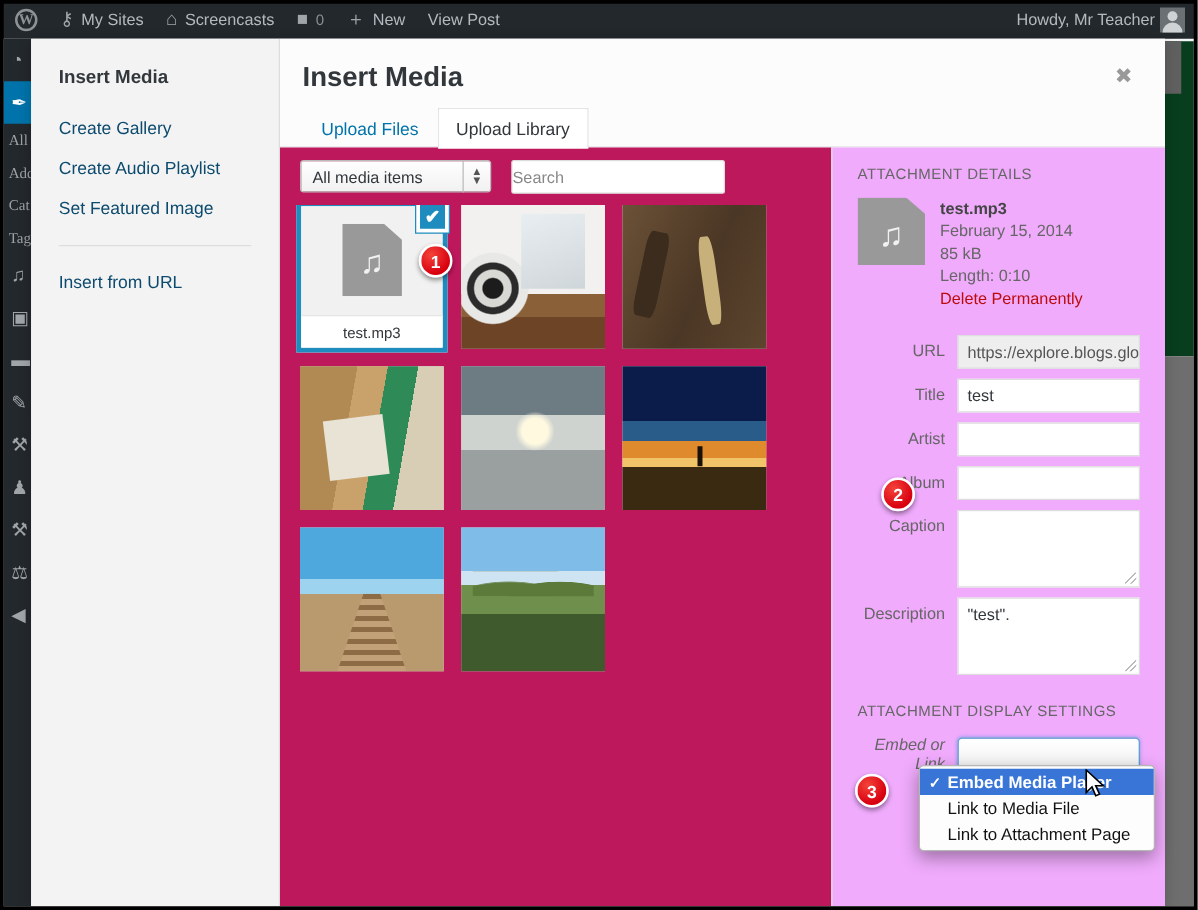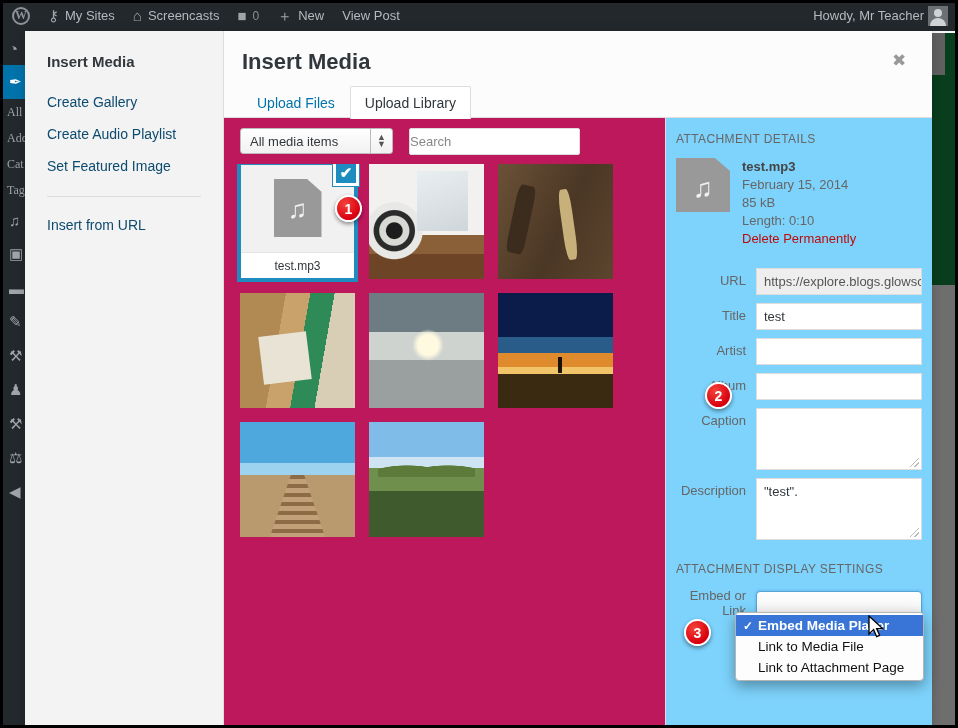--- a/index.html
+++ b/index.html
@@ -410,23 +410,23 @@
   .ph-hills::after{
     content:""; position:absolute; left:8%; top:30%; width:84%; height:18%;
     background:radial-gradient(ellipse at 30% 100%, #5c7a3a 0 40%, transparent 42%),
                radial-gradient(ellipse at 72% 100%, #5c7a3a 0 40%, transparent 42%);
   }
 
   
   .details {
     width: 267px;
     flex: 0 0 267px;
-    background: #7dd3fc;
+    background: #f0abfc;
     border-left: 1px solid #ddd;
-    padding: 14px 10px;
+    padding: 14px 20px;
     overflow: hidden;
     position: relative;
   }
   .sec-label {
     font-size: 12px;
     color: #666;
     text-transform: uppercase;
     letter-spacing: .4px;
     margin-bottom: 12px;
   }
@@ -490,21 +490,21 @@
     position: absolute;
     right: 2px; bottom: 2px;
     width: 9px; height: 9px;
     background:
       linear-gradient(135deg, transparent 45%, #bbb 45%, #bbb 55%, transparent 55%),
       linear-gradient(135deg, transparent 70%, #bbb 70%, #bbb 80%, transparent 80%);
   }
 
   .disp-settings { margin-top: 22px; }
   .embed-row {
-    display: flex; align-items: flex-end; margin-top: 10px;
+    display: flex; align-items: center; margin-top: 10px; font-style: italic;
   }
   .embed-lbl {
     width: 80px; flex: 0 0 80px;
     text-align: right; padding-right: 10px;
     font-size: 13px; color: #666;
   }
   .embed-select {
     flex: 1; height: 27px;
     border: 1px solid #5ba3d0;
     border-radius: 4px;

